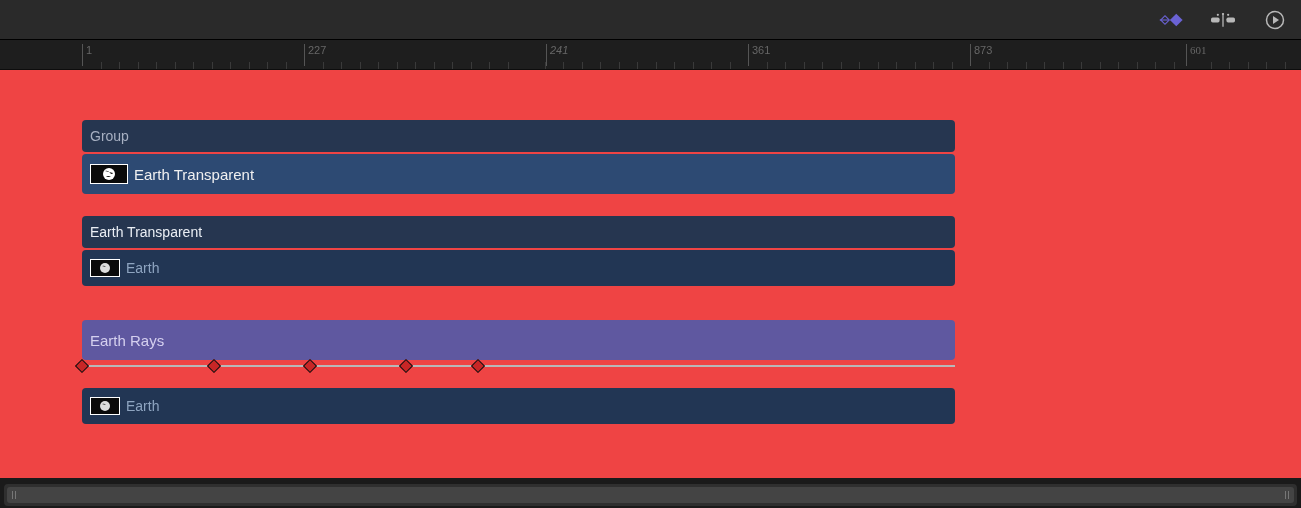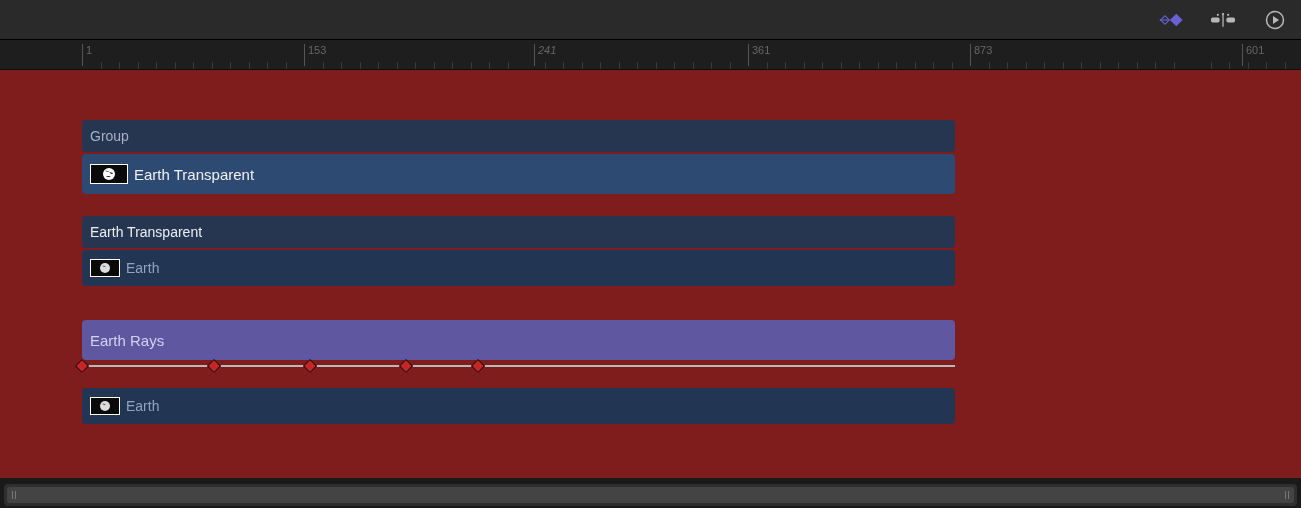--- a/index.html
+++ b/index.html
@@ -77,21 +77,21 @@
     background: #3a3a3a;
   }
 
   
   .timeline-body {
     position: absolute;
     top: 70px;
     left: 0;
     right: 0;
     bottom: 30px;
-    background: #7f1d1d;
+    background: #ef4444;
     overflow: hidden;
   }
   .tracks-inner {
     position: absolute;
     left: 82px;
     top: 0;
     width: 1200px;
   }
 
   
@@ -250,34 +250,34 @@
       <div class="ruler-minor" style="left: 55.5px;"></div>
       <div class="ruler-minor" style="left: 74px;"></div>
       <div class="ruler-minor" style="left: 92.5px;"></div>
       <div class="ruler-minor" style="left: 111px;"></div>
       <div class="ruler-minor" style="left: 129.5px;"></div>
       <div class="ruler-minor" style="left: 148px;"></div>
       <div class="ruler-minor" style="left: 166.5px;"></div>
       <div class="ruler-minor" style="left: 185px;"></div>
       <div class="ruler-minor" style="left: 203.5px;"></div>
       <div class="ruler-major" style="left: 222px;">
-        <span class="num">153</span>
+        <span class="num">227</span>
       </div>
       <div class="ruler-minor" style="left: 240.5px;"></div>
       <div class="ruler-minor" style="left: 259px;"></div>
       <div class="ruler-minor" style="left: 277.5px;"></div>
       <div class="ruler-minor" style="left: 296px;"></div>
       <div class="ruler-minor" style="left: 314.5px;"></div>
       <div class="ruler-minor" style="left: 333px;"></div>
       <div class="ruler-minor" style="left: 351.5px;"></div>
       <div class="ruler-minor" style="left: 370px;"></div>
       <div class="ruler-minor" style="left: 388.5px;"></div>
       <div class="ruler-minor" style="left: 407px;"></div>
       <div class="ruler-minor" style="left: 425.5px;"></div>
-      <div class="ruler-major" style="left: 452px; font-style: italic;">
+      <div class="ruler-major" style="left: 464px; font-style: italic;">
         <span class="num">241</span>
       </div>
       <div class="ruler-minor" style="left: 462.5px;"></div>
       <div class="ruler-minor" style="left: 481px;"></div>
       <div class="ruler-minor" style="left: 499.5px;"></div>
       <div class="ruler-minor" style="left: 518px;"></div>
       <div class="ruler-minor" style="left: 536.5px;"></div>
       <div class="ruler-minor" style="left: 555px;"></div>
       <div class="ruler-minor" style="left: 573.5px;"></div>
       <div class="ruler-minor" style="left: 592px;"></div>
@@ -305,21 +305,21 @@
       <div class="ruler-minor" style="left: 925px;"></div>
       <div class="ruler-minor" style="left: 943.5px;"></div>
       <div class="ruler-minor" style="left: 962px;"></div>
       <div class="ruler-minor" style="left: 980.5px;"></div>
       <div class="ruler-minor" style="left: 999px;"></div>
       <div class="ruler-minor" style="left: 1017.5px;"></div>
       <div class="ruler-minor" style="left: 1036px;"></div>
       <div class="ruler-minor" style="left: 1054.5px;"></div>
       <div class="ruler-minor" style="left: 1073px;"></div>
       <div class="ruler-minor" style="left: 1091.5px;"></div>
-      <div class="ruler-major" style="left: 1160px;">
+      <div class="ruler-major" style="left: 1104px; font-family: Liberation Serif, serif;">
         <span class="num">601</span>
       </div>
       <div class="ruler-minor" style="left: 1128.5px;"></div>
       <div class="ruler-minor" style="left: 1147px;"></div>
       <div class="ruler-minor" style="left: 1165.5px;"></div>
       <div class="ruler-minor" style="left: 1184px;"></div>
       <div class="ruler-minor" style="left: 1202.5px;"></div>
     </div>
 </div>
 

